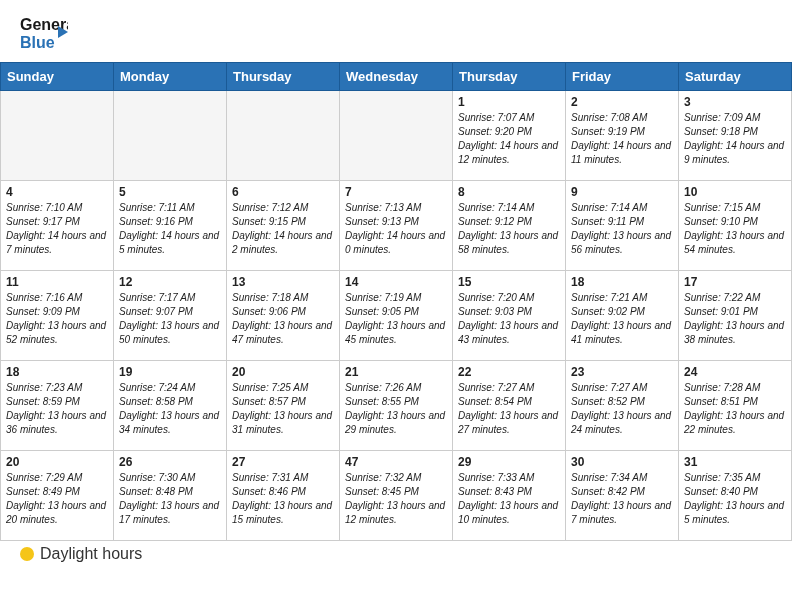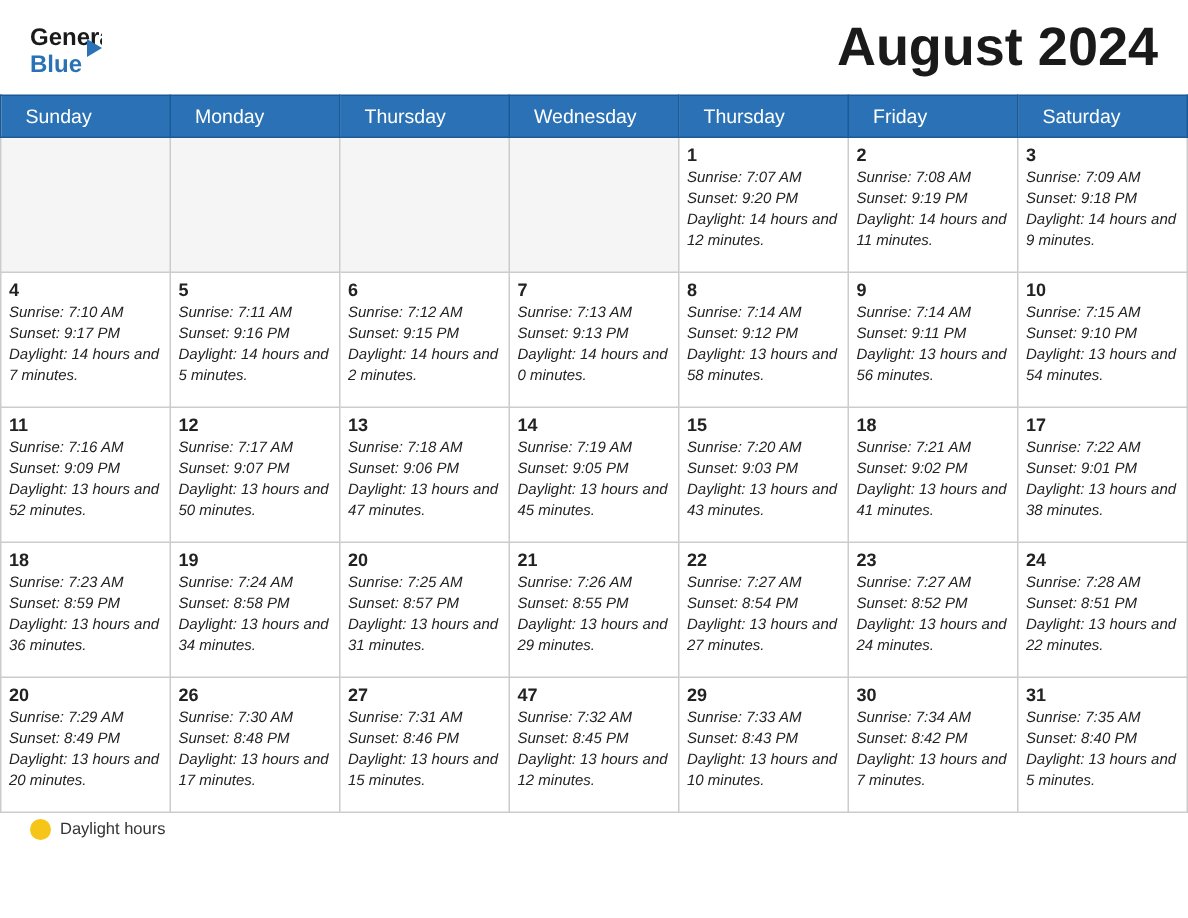--- a/index.html
+++ b/index.html
@@ -34,23 +34,23 @@
     }
     .calendar {
       width: 100%;
       border-collapse: collapse;
       margin: 0;
     }
     .calendar th {
       background: #2a72b5;
       color: #fff;
       font-size: 13px;
-      font-weight: normal;
+      font-weight: bold;
       text-align: left;
-      padding: 6px 16px;
+      padding: 6px 6px;
       border: 1px solid #1a5a96;
     }
     .calendar td {
       vertical-align: top;
       border: 1px solid #ccc;
       padding: 4px 5px;
       font-size: 10.5px;
       color: #222;
       width: 113px;
       min-height: 80px;
@@ -68,21 +68,21 @@
       display: block;
       margin-bottom: 2px;
     }
     .day-info {
       font-size: 10px;
       line-height: 1.4;
       color: #222;
       font-style: italic;
     }
     .footer-note {
-      font-size: 11px;
+      font-size: 16px;
       color: #333;
       padding: 4px 20px 6px 20px;
       display: flex;
       align-items: center;
       gap: 6px;
     }
     .footer-sun {
       display: inline-block;
       width: 14px;
       height: 14px;
@@ -97,21 +97,20 @@
   <div class="logo">
     <div>
       <svg width="48" height="44" viewBox="0 0 48 44">
         <text x="0" y="20" font-family="Arial" font-size="16" font-weight="bold" fill="#1a1a1a">General</text>
         <text x="0" y="38" font-family="Arial" font-size="16" font-weight="bold" fill="#2a72b5">Blue</text>
         <polygon points="38,28 48,22 38,16" fill="#2a72b5"></polygon>
       </svg>
     </div>
   </div>
   <div class="title-block">
-    <div class="main-title">August 2024</div>
   </div>
 </div>
 
 <table class="calendar">
   <thead>
     <tr>
     <th>Sunday</th>
         <th>Monday</th>
         <th>Thursday</th>
         <th>Wednesday</th>

